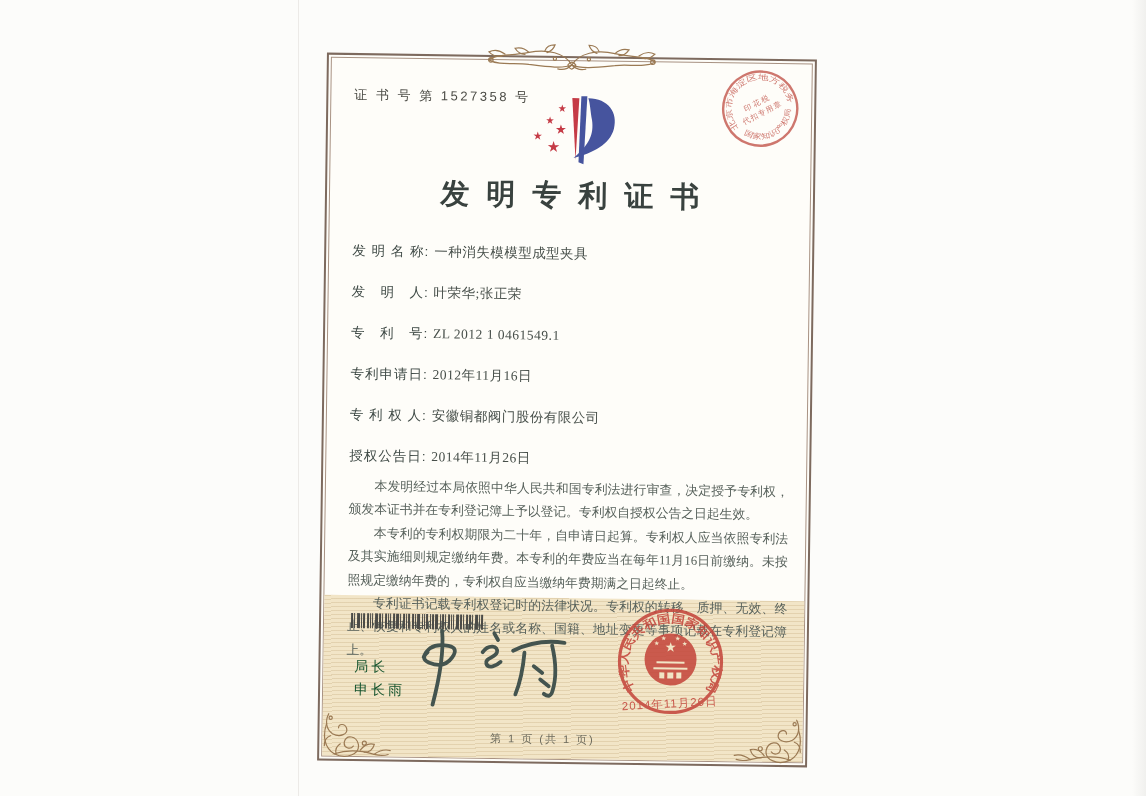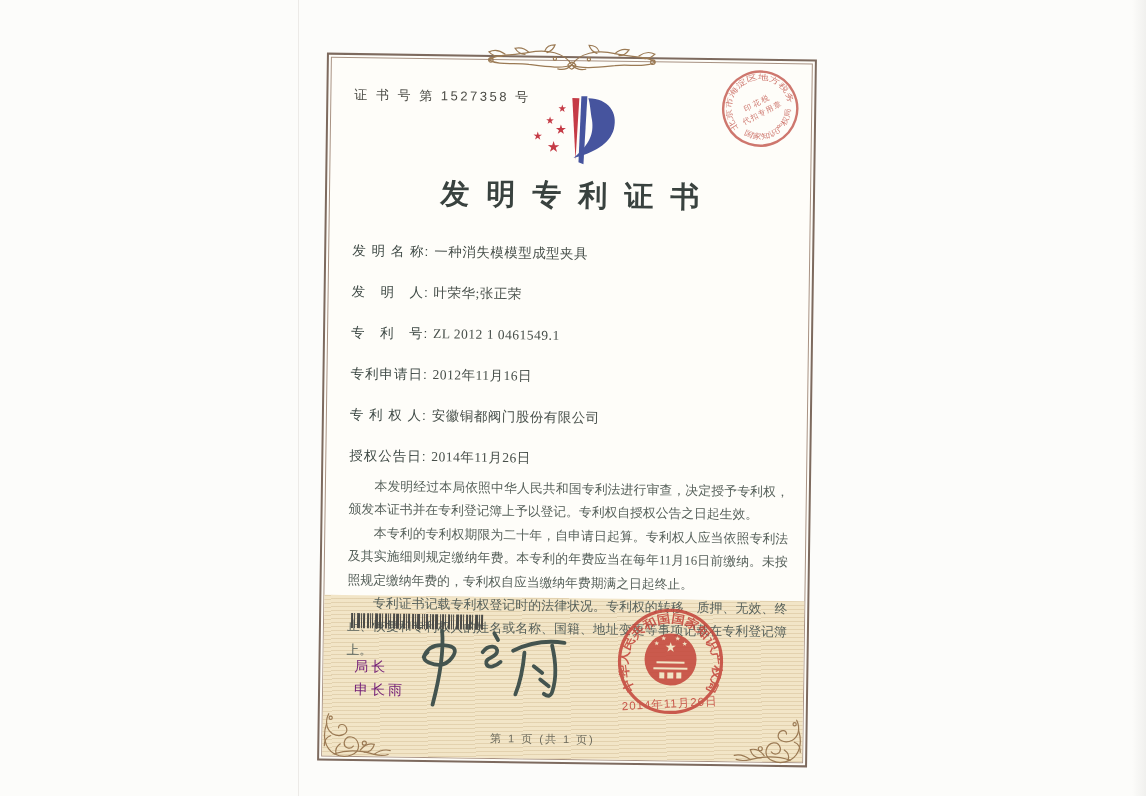--- a/index.html
+++ b/index.html
@@ -38,21 +38,21 @@
   .f-value{color:#474f4a;letter-spacing:.5px;font-family:"Liberation Serif","DejaVu Serif",serif;}
   .paragraphs{
     position:absolute;left:26px;right:20px;top:420px;
     font-size:12.8px;line-height:1.83;color:#57615b;
     font-family:"Liberation Serif","DejaVu Serif",serif;
   }
   .paragraphs p{margin:0;text-indent:2em;text-align:justify;}
   .barcode{position:absolute;left:30px;top:558px;height:15px;display:flex;align-items:stretch;}
   .barcode i{display:block;background:#4b4b47;margin-right:1px;}
   .barcode i.g2{margin-right:2px;}
-  .officer{position:absolute;left:34px;top:600px;color:#701a75;font-size:14px;letter-spacing:3px;line-height:23px;}
+  .officer{position:absolute;left:34px;top:600px;color:#14532d;font-size:14px;letter-spacing:3px;line-height:23px;}
   .signature{position:absolute;left:80px;top:563px;}
   .seal{position:absolute;left:286px;top:542px;}
   .stamp{position:absolute;left:386px;top:2px;}
   .footer{position:absolute;left:0;right:40px;top:674px;text-align:center;font-size:11px;color:#6c6a5c;letter-spacing:2px;}
   .corner{position:absolute;width:74px;height:74px;}
   .corner.bl{left:1px;bottom:1px;}
   .corner.br{right:1px;bottom:1px;transform:scaleX(-1);}
   .garland{position:absolute;left:156px;top:-15px;}
 </style>
 </head>

